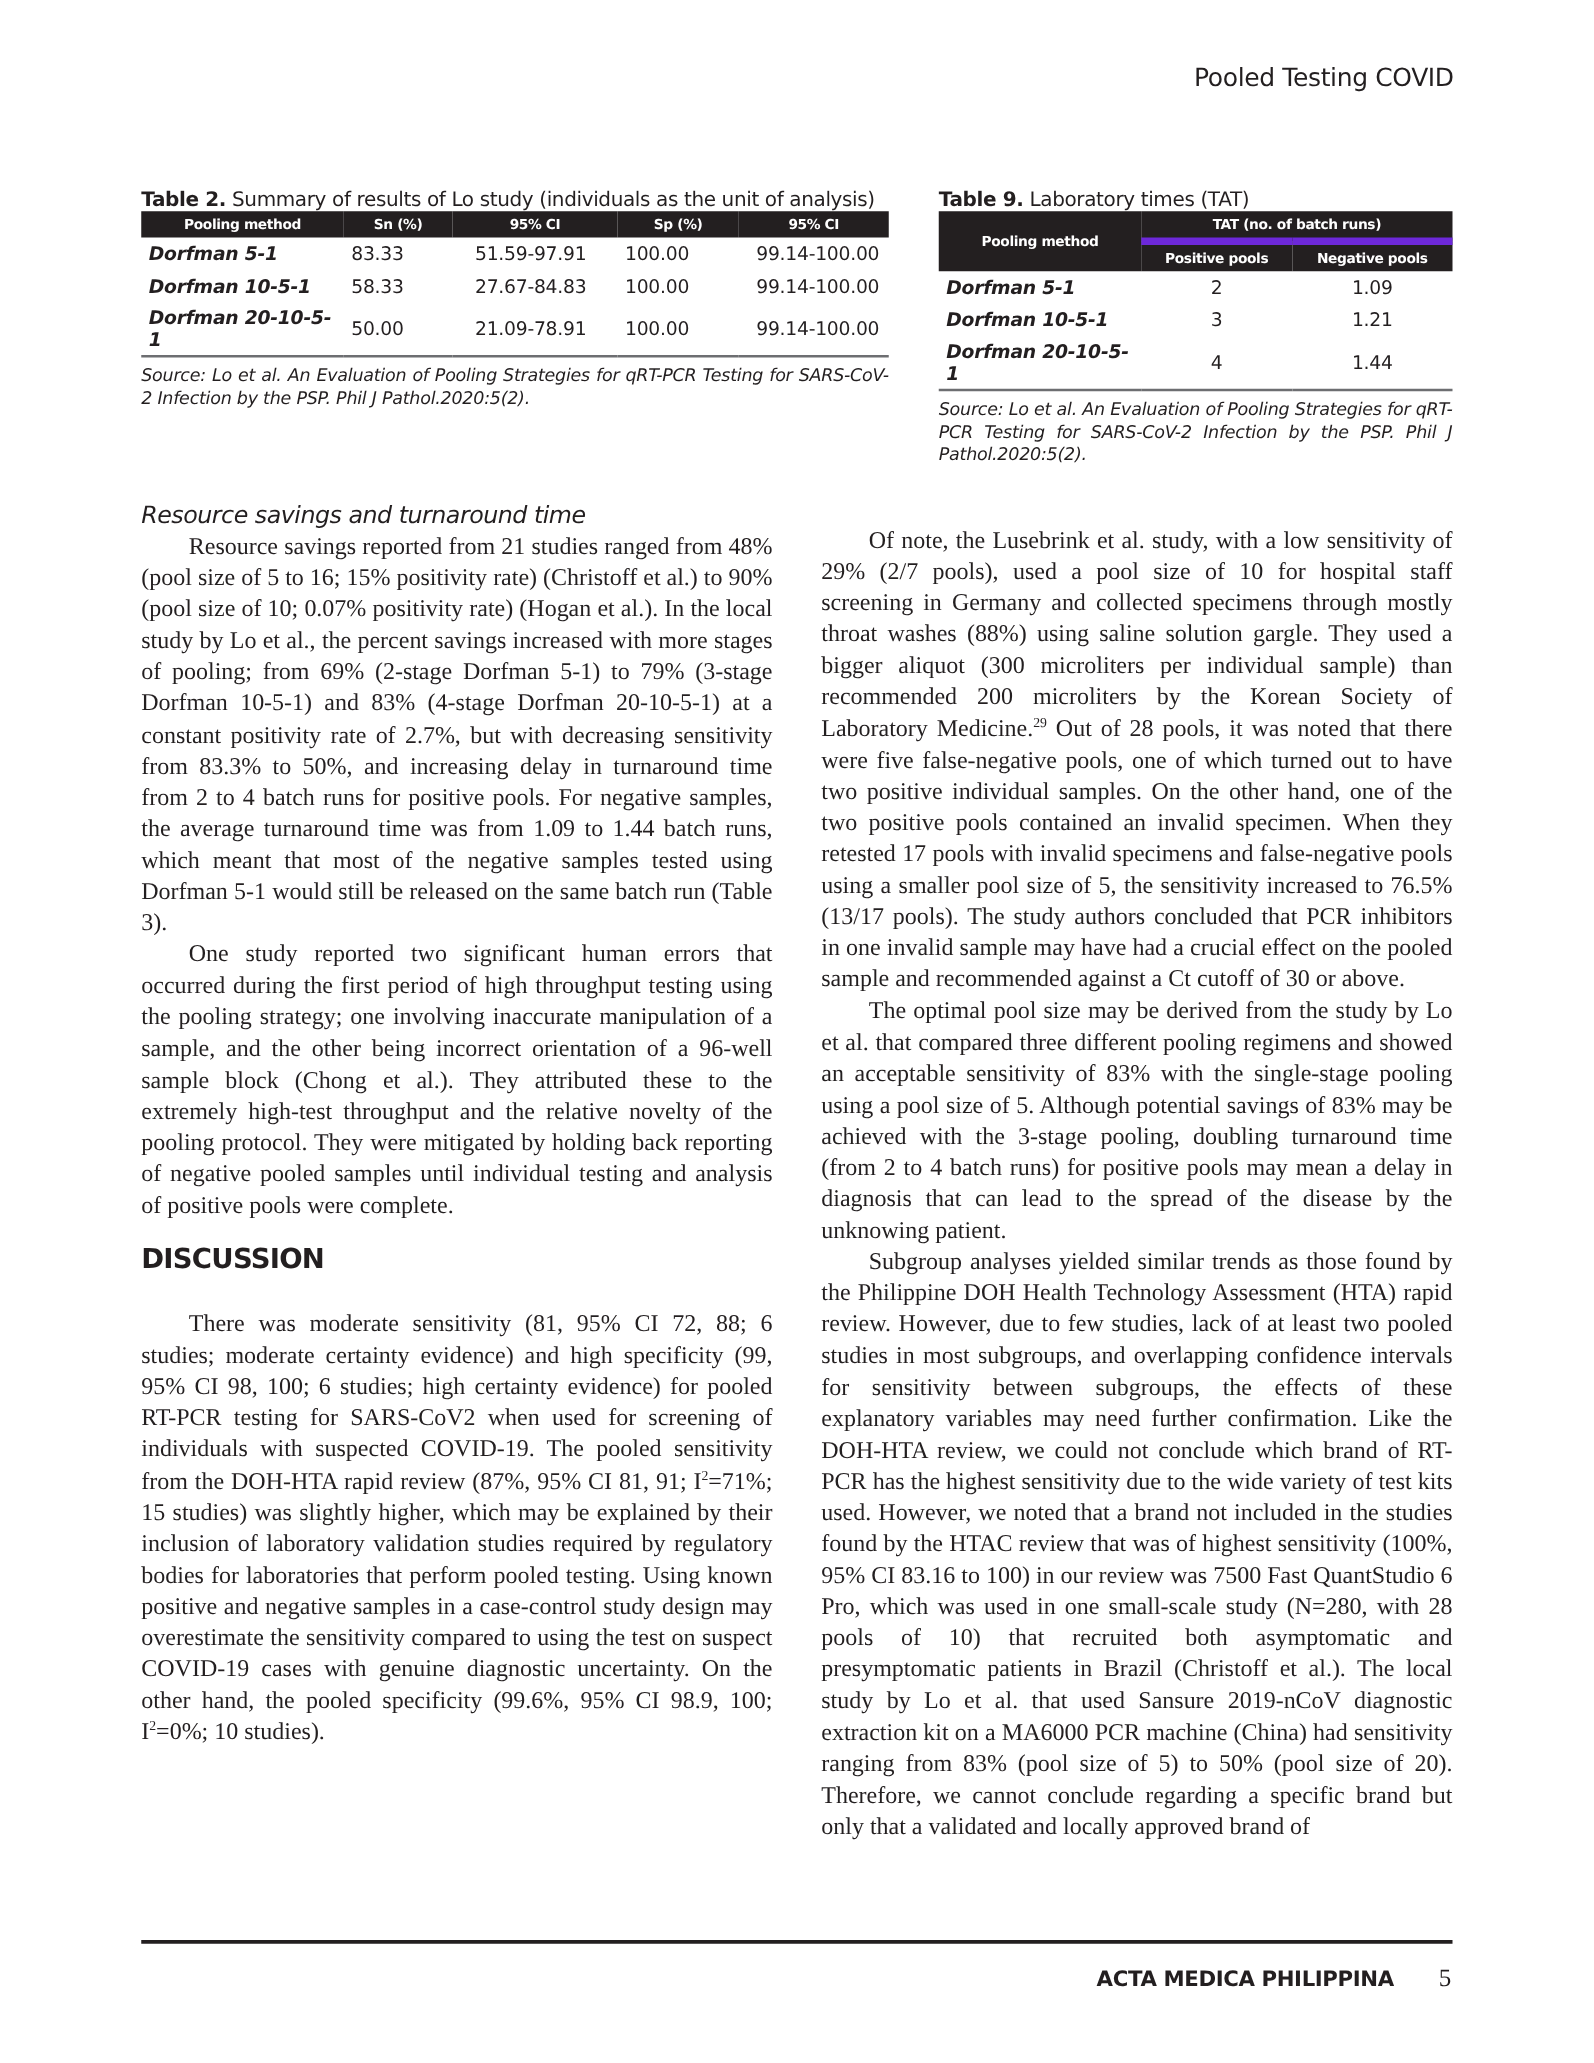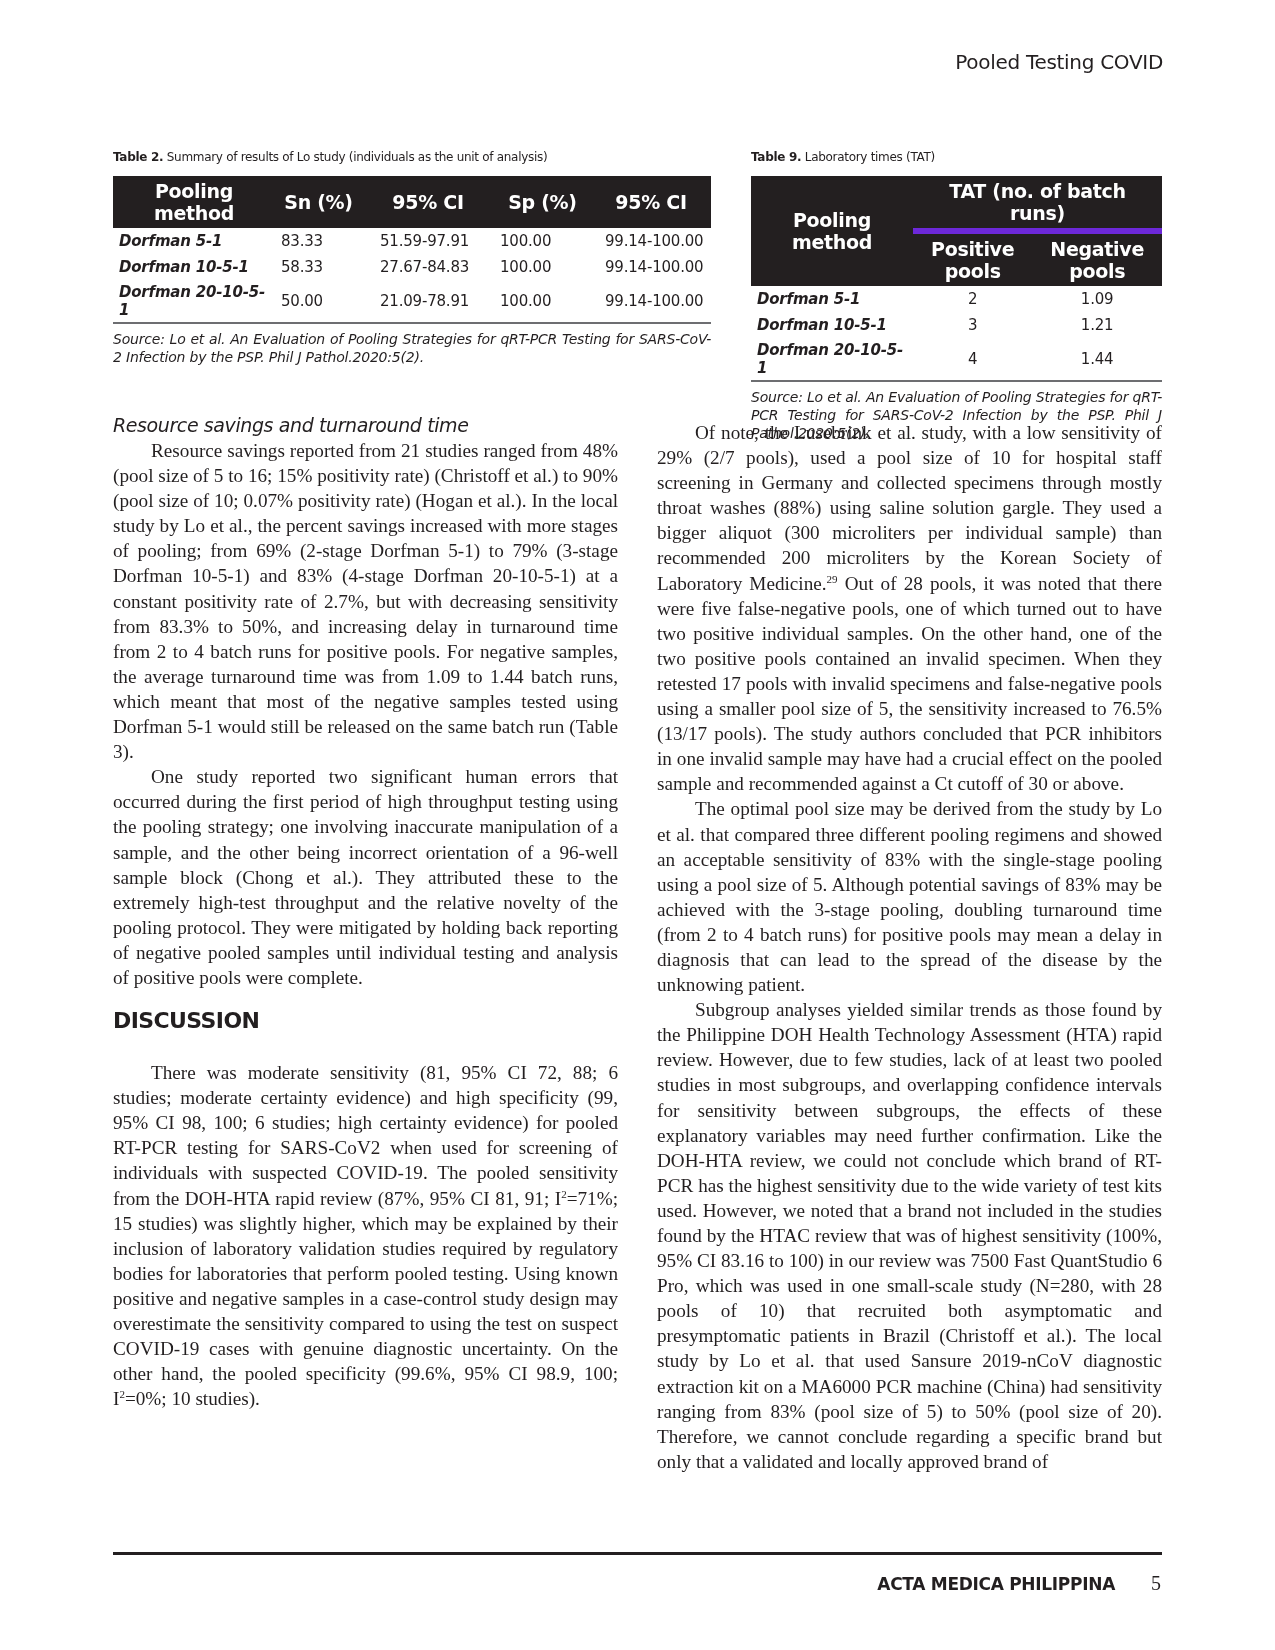--- a/index.html
+++ b/index.html
@@ -4,37 +4,37 @@
 <style>
   html, body { margin:0; padding:0; background:#ffffff; }
   body { width:1275px; height:1650px; position:relative; overflow:hidden; color:#231f20; }
 
   .running-head { position:absolute; top:50px; right:112px; font-family:"DejaVu Sans", sans-serif; font-size:20px; color:#231f20; letter-spacing:-0.3px;margin-left:28px; }
 
   
   .tbl-block { position:absolute; }
   #t2 { left:113px; top:150px; width:598px; }
   #t3 { left:751px; top:150px; width:411px; }
-  .tbl-caption { font-family:"DejaVu Sans", sans-serif; font-size:12px; margin:0 0 12px 0; letter-spacing:-0.3px; white-space:nowrap; }
+  .tbl-caption { font-family:"DejaVu Sans", sans-serif; font-size:16px; margin:0 0 0 0; letter-spacing:-0.3px; white-space:nowrap; }
   .tbl-caption b { font-weight:bold; }
   table { border-collapse:collapse; width:100%; font-family:"DejaVu Sans", sans-serif; font-size:15px; }
-  thead th { background:#231f20; color:#ffffff; font-weight:bold; font-size:19px; padding:4px 6px; letter-spacing:-0.3px; }
+  thead th { background:#231f20; color:#ffffff; font-weight:bold; font-size:11px; padding:4px 6px; letter-spacing:-0.3px; }
   tbody td { padding:3px 6px; height:20px; letter-spacing:-0.2px; }
   tbody td.method { font-weight:bold; font-style:italic; }
   tbody tr:last-child td { border-bottom:2px solid #6d6e71; }
   #t2 th, #t2 td { text-align:left; }
   #t2 th { text-align:center; }
   #t2 th:first-child { text-align:center; }
   #t3 td.num { text-align:center; }
   #t3 th.sub { border-top:6px solid #6d28d9; }
   .tbl-source { font-family:"DejaVu Sans", sans-serif; font-style:italic; font-size:14px; line-height:18px; margin-top:6px; text-align:justify; letter-spacing:-0.2px; }
 
   
   .col { position:absolute; width:505px; font-family:"Liberation Serif", serif; font-size:19.2px; line-height:25.1px; text-align:justify; }
-  #col-left { left:113px; top:413px; }
+  #col-left { left:113px; top:400px; }
   #col-right { left:657px; top:420px; }
   .col p { margin:0; text-indent:38px; }
   .col h3 { font-family:"DejaVu Sans", sans-serif; font-weight:normal; font-style:italic; font-size:19px; margin:0; line-height:25px; letter-spacing:-0.4px; }
   .col h4 { font-family:"DejaVu Sans", sans-serif; font-weight:bold; font-size:19px; margin:15px 0 0 0; line-height:25px; letter-spacing:-0.6px; }
   .col h2 { font-family:"DejaVu Sans", sans-serif; font-weight:bold; font-size:22px; margin:17px 0 25px 0; line-height:28px; letter-spacing:-0.6px; }
   sup { font-size:11px; line-height:0; }
 
   .footer-rule { position:absolute; left:113px; top:1552px; width:1049px; height:3px; background:#231f20; }
   .footer-journal { position:absolute; top:1574px; right:160px; font-family:"DejaVu Sans", sans-serif; font-weight:bold; font-size:17px; letter-spacing:-0.3px;text-align:center; }
   .footer-page { position:absolute; top:1572px; right:114px; font-family:"Liberation Serif", serif; font-size:20px; }

